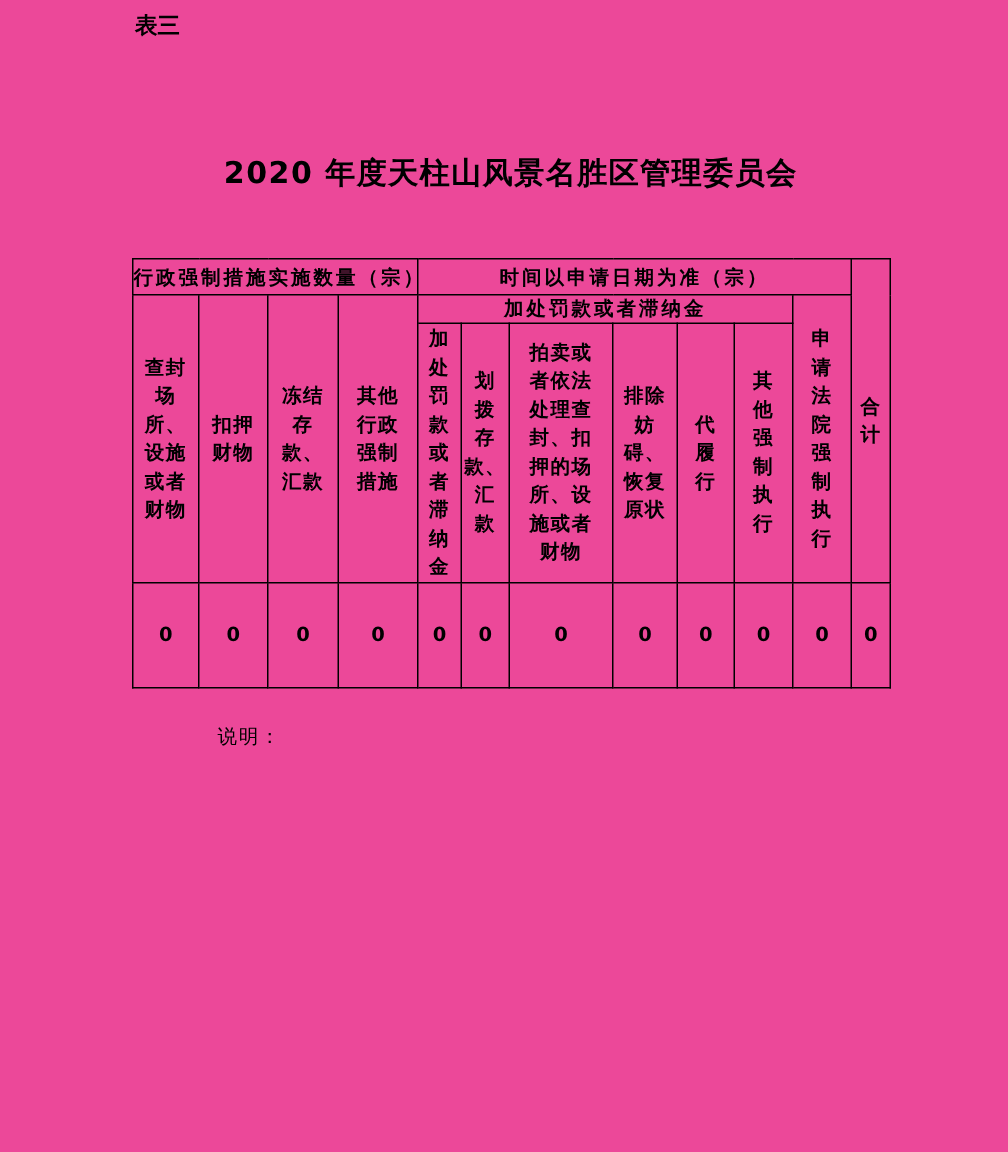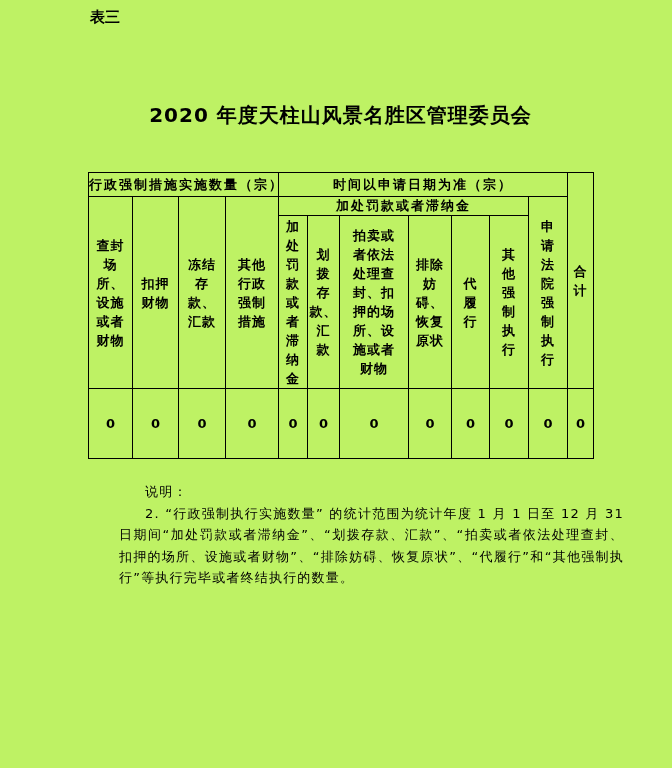--- a/index.html
+++ b/index.html
@@ -8,21 +8,21 @@
     font-family: "DejaVu Sans", sans-serif;
     color: #000;
     width: 672px;
     height: 768px;
     position: relative;
     overflow: hidden;
   }
   .page {
     position: absolute;
     inset: 0;
-    background: #bef264;
+    background: #ec4899;
   }
   .tag {
     position: absolute;
     left: 90px;
     top: 8px;
     font-size: 15px;
     font-weight: bold;
   }
   .content {
     position: absolute;
@@ -203,17 +203,16 @@
         <td class="val">0</td>
         <td class="val">0</td>
         <td class="val">0</td>
         <td class="val">0</td>
       </tr>
     </tbody>
       </table>
 
     <div class="notes">
       <div class="heading">说明：</div>
-      <p>2. “行政强制执行实施数量” 的统计范围为统计年度 1 月 1 日至 12 月 31 日期间“加处罚款或者滞纳金”、“划拨存款、汇款”、“拍卖或者依法处理查封、扣押的场所、设施或者财物”、“排除妨碍、恢复原状”、“代履行”和“其他强制执行”等执行完毕或者终结执行的数量。</p>
     </div>
 
   </div>
 </div>
 
 </body></html>

